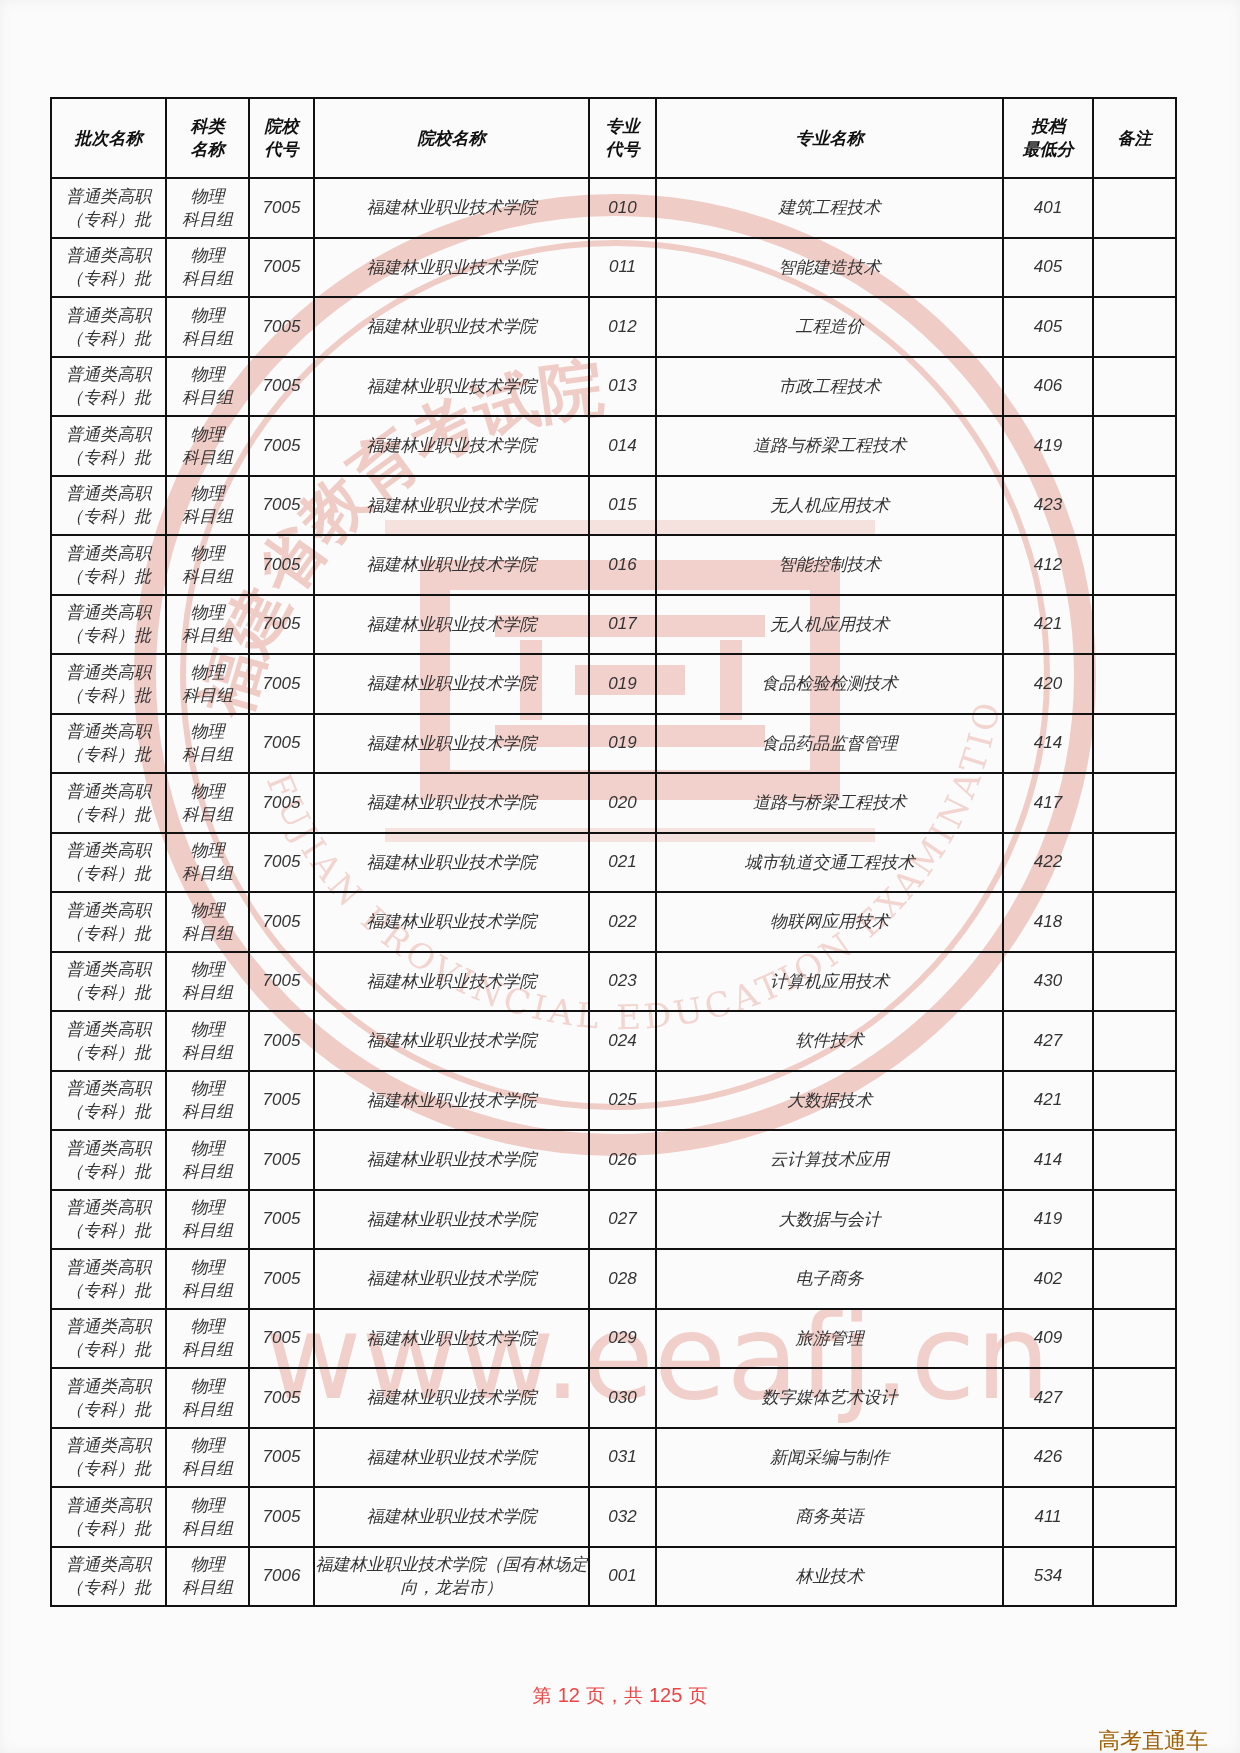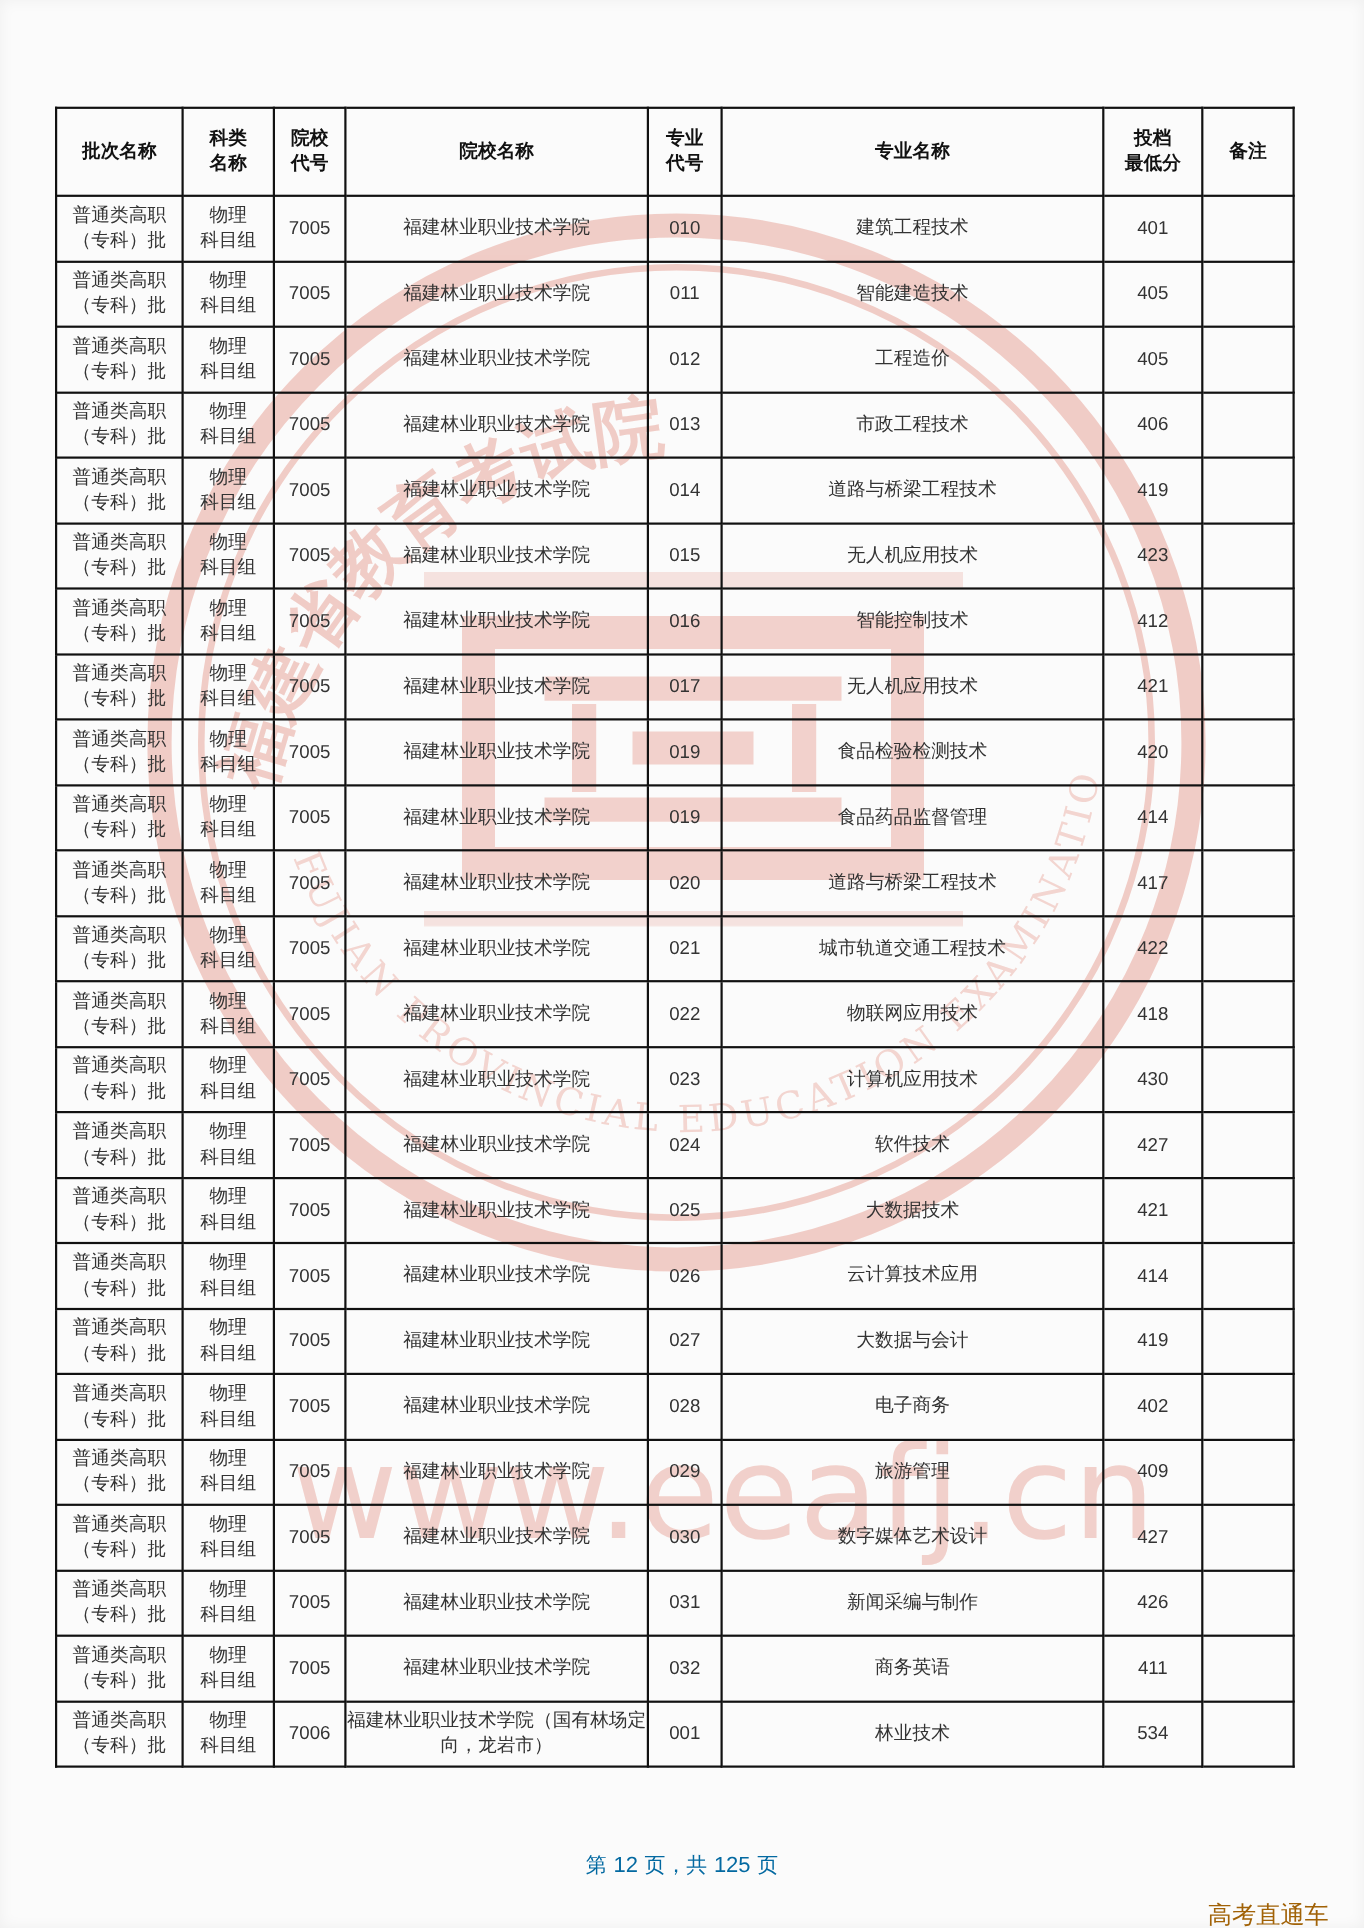--- a/index.html
+++ b/index.html
@@ -16,20 +16,21 @@
   }
   .watermark {
     position: absolute; left: 0; top: 0; width: 1240px; height: 1753px;
     pointer-events: none; z-index: 1;
   }
   .table-wrap { position: absolute; left: 50px; top: 97px; z-index: 2; }
   table.scores {
     border-collapse: collapse;
     table-layout: fixed;
     width: 913px;
+    font-style: italic;
   }
   table.scores th, table.scores td {
     border: 2.5px solid #111;
     padding: 0;
     background: transparent;
   }
   table.scores th {
     height: 78px;
     font-weight: bold; font-size: 17px; line-height: 23px;
     text-align: center; color: #111;
@@ -39,21 +40,21 @@
     font-size: 17px; color: #333;
   }
   td.c-batch, td.c-subject { text-align: center; line-height: 23px; color: #444; border-radius: 18px; }
   td.c-code, td.c-major-code, td.c-score {
     text-align: center; font-family: "Liberation Sans", sans-serif; font-size: 19px; color: #111;
   }
   td.c-school, td.c-major { text-align: center; padding-left: 6px; color: #333; line-height: 23px; }
   .two-line { display: block; }
   .footer {
     position: absolute; left: 0; width: 1240px; top: 1683px; text-align: center;
-    font-size: 19px; color: #0369a1; z-index: 2;
+    font-size: 19px; color: #ef4444; z-index: 2;
   }
   .footer .num { font-family: "Liberation Sans", sans-serif; font-size: 20px; }
   .brand {
     position: absolute; right: 32px; top: 1726px; font-size: 22px; color: #a16207; z-index: 2;
   }
 </style>
 </head>
 <body>
 
 <div class="page-edge"></div>

